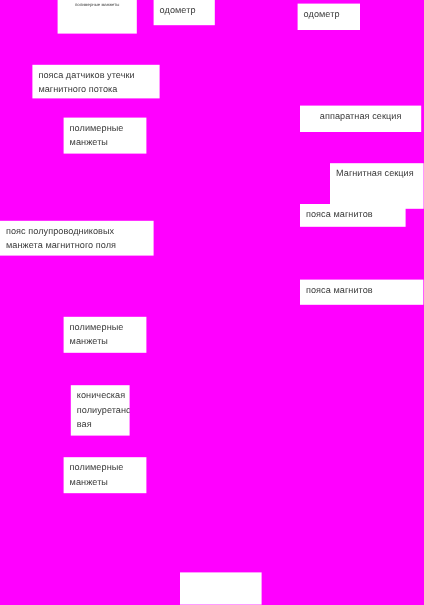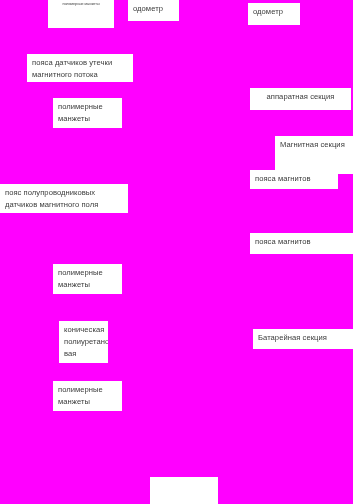--- a/index.html
+++ b/index.html
@@ -117,31 +117,30 @@
   <div class="callout pad c-cuffs-1">полимерные
 манжеты</div>
 
   <div class="callout pad c-hardware">аппаратная секция</div>
 
   <div class="callout pad c-magnetic">Магнитная секция</div>
 
   <div class="callout pad c-magnet-belts-1">пояса  магнитов</div>
 
   <div class="callout pad c-semi-belt">пояс полупроводниковых
-датчиков магнитного поля</div>
+манжета магнитного поля</div>
 
   <div class="callout pad c-magnet-belts-2">пояса магнитов</div>
 
   <div class="callout pad c-cuffs-2">полимерные
 манжеты</div>
 
   <div class="callout pad c-conical">коническая
 полиуретано
 вая манжета</div>
 
-  <div class="callout pad c-battery">Батарейная секция</div>
 
   <div class="callout pad c-cuffs-3">полимерные
 манжеты</div>
 
   <div class="callout c-blank"></div>
 
 </div>
 
 </body></html>

